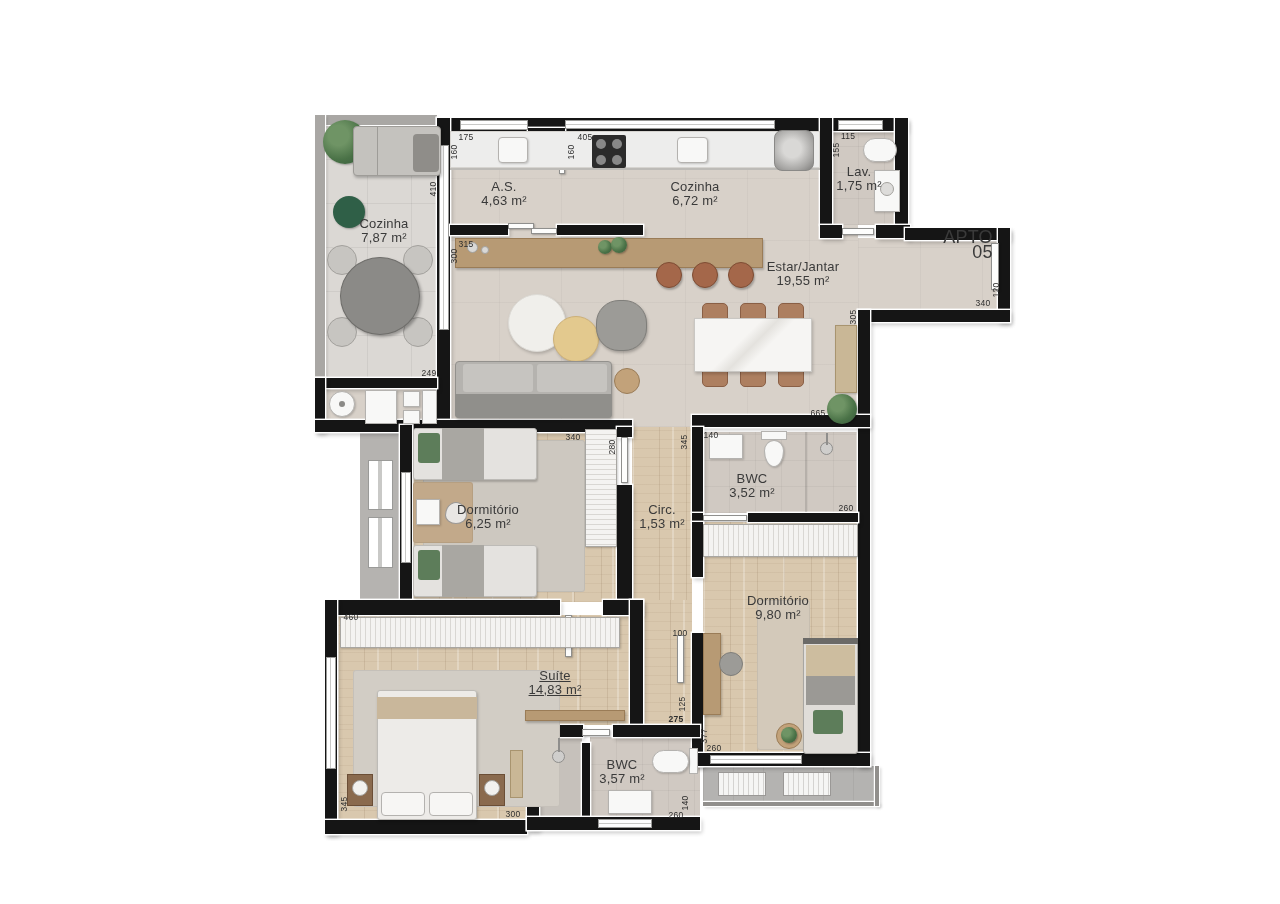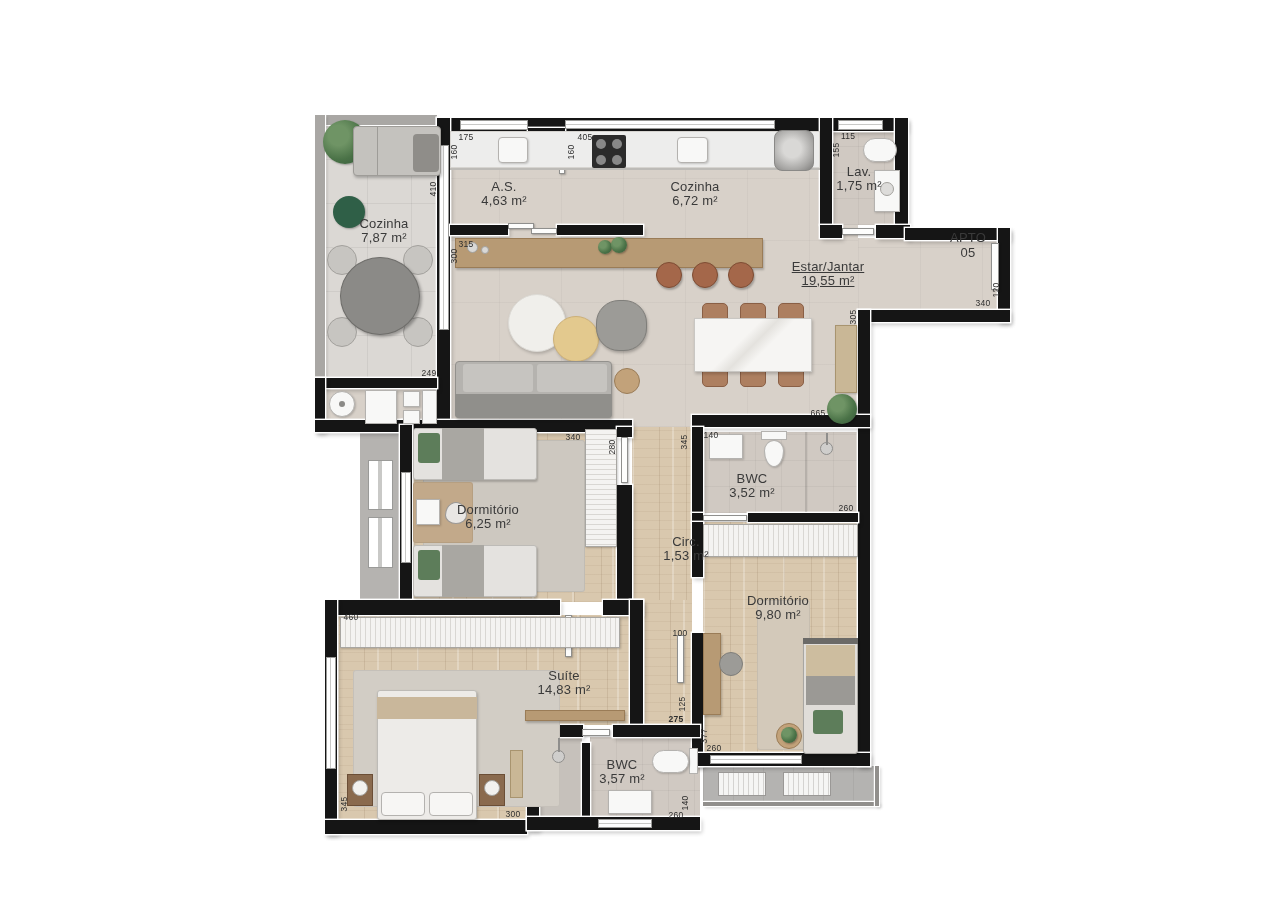--- a/index.html
+++ b/index.html
@@ -35,21 +35,21 @@
   .round{border-radius:50%;}
   .white-fix{background:#f8f8f7;border:1px solid #b4b2af;box-shadow:1px 1px 2px rgba(0,0,0,.18);}
   .wood{background:#b79a74;border:1px solid #9a7c57;box-shadow:1px 2px 2px rgba(0,0,0,.22);}
   .green{background:radial-gradient(circle at 35% 35%, #6f9465 0 25%, #4a7247 60%, #35583a 100%);border-radius:50%;box-shadow:1px 1px 2px rgba(0,0,0,.3);}
   .wardrobe{background:repeating-linear-gradient(180deg,#f4f3f1 0 4px,#d9d7d3 4px 5px);border:1px solid #a8a6a2;box-shadow:1px 1px 2px rgba(0,0,0,.2);}
   .wardrobe.hor{background:repeating-linear-gradient(90deg,#f4f3f1 0 4px,#d9d7d3 4px 5px);}
   .rug{border-radius:3px;box-shadow:inset 0 0 0 1px rgba(0,0,0,.06);}
   
   .room-label{position:absolute;transform:translateX(-50%);text-align:center;color:#3a3a3a;
       font-size:13px;line-height:13.5px;white-space:nowrap;letter-spacing:.2px;}
-  .room-label.big{font-size:13px;line-height:15px;}
+  .room-label.big{font-size:18px;line-height:15px;text-align:right;}
   .dim{position:absolute;font-size:8.5px;color:#2e2e2e;transform:translate(-50%,-50%);white-space:nowrap;letter-spacing:.2px;}
   .dim.v{transform:translate(-50%,-50%) rotate(-90deg);}
   .seam{position:absolute;background:rgba(0,0,0,.12);}
 </style>
 </head>
 <body>
 
 <div class="canvas">
 <div class="plan">
 
@@ -257,45 +257,45 @@
     <div>4,63 m²</div>
   </div>
   <div class="room-label" style="left:380px;top:68px;">
     <div>Cozinha</div>
     <div>6,72 m²</div>
   </div>
   <div class="room-label" style="left:544px;top:53px;">
     <div>Lav.</div>
     <div>1,75 m²</div>
   </div>
-  <div class="room-label" style="left:513px;top:148px;text-decoration:underline;">
+  <div class="room-label" style="left:488px;top:148px;">
     <div>Estar/Jantar</div>
     <div>19,55 m²</div>
   </div>
   <div class="room-label big" style="left:653px;top:118px;">
     <div>APTO</div>
     <div>05</div>
   </div>
   <div class="room-label" style="left:173px;top:391px;">
     <div>Dormitório</div>
     <div>6,25 m²</div>
   </div>
-  <div class="room-label" style="left:347px;top:423px;margin-left:24px;">
+  <div class="room-label" style="left:347px;top:391px;">
     <div>Circ.</div>
     <div>1,53 m²</div>
   </div>
   <div class="room-label" style="left:437px;top:360px;">
     <div>BWC</div>
     <div>3,52 m²</div>
   </div>
   <div class="room-label" style="left:463px;top:482px;">
     <div>Dormitório</div>
     <div>9,80 m²</div>
   </div>
-  <div class="room-label" style="left:249px;top:557px;">
+  <div class="room-label" style="left:240px;top:557px;text-decoration:underline;">
     <div>Suíte</div>
     <div>14,83 m²</div>
   </div>
   <div class="room-label" style="left:307px;top:646px;">
     <div>BWC</div>
     <div>3,57 m²</div>
   </div>
 
   <div id="dims">
         <span class="dim" style="left: 151px; top: 25px;">175</span>

